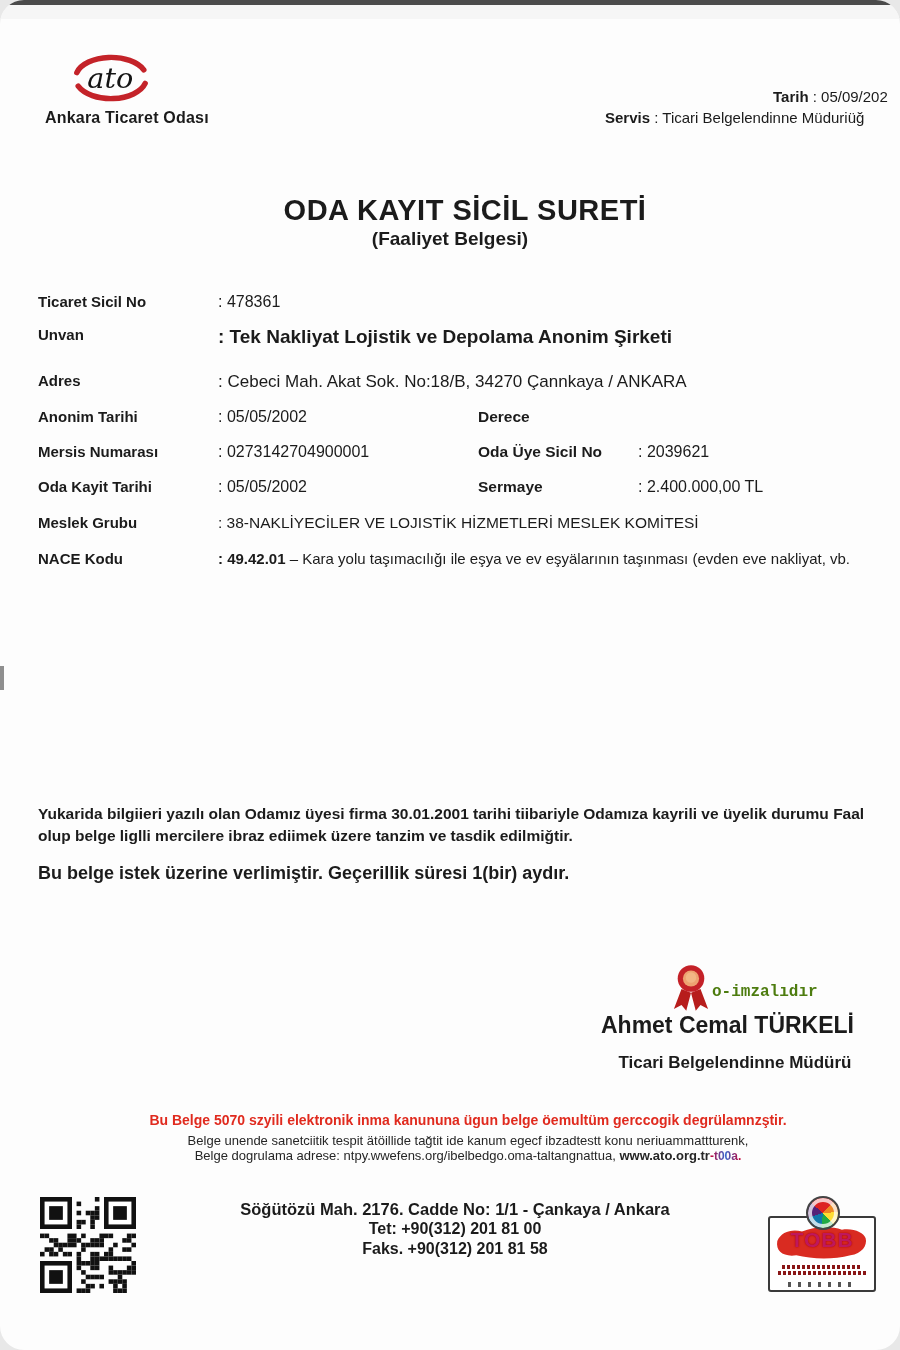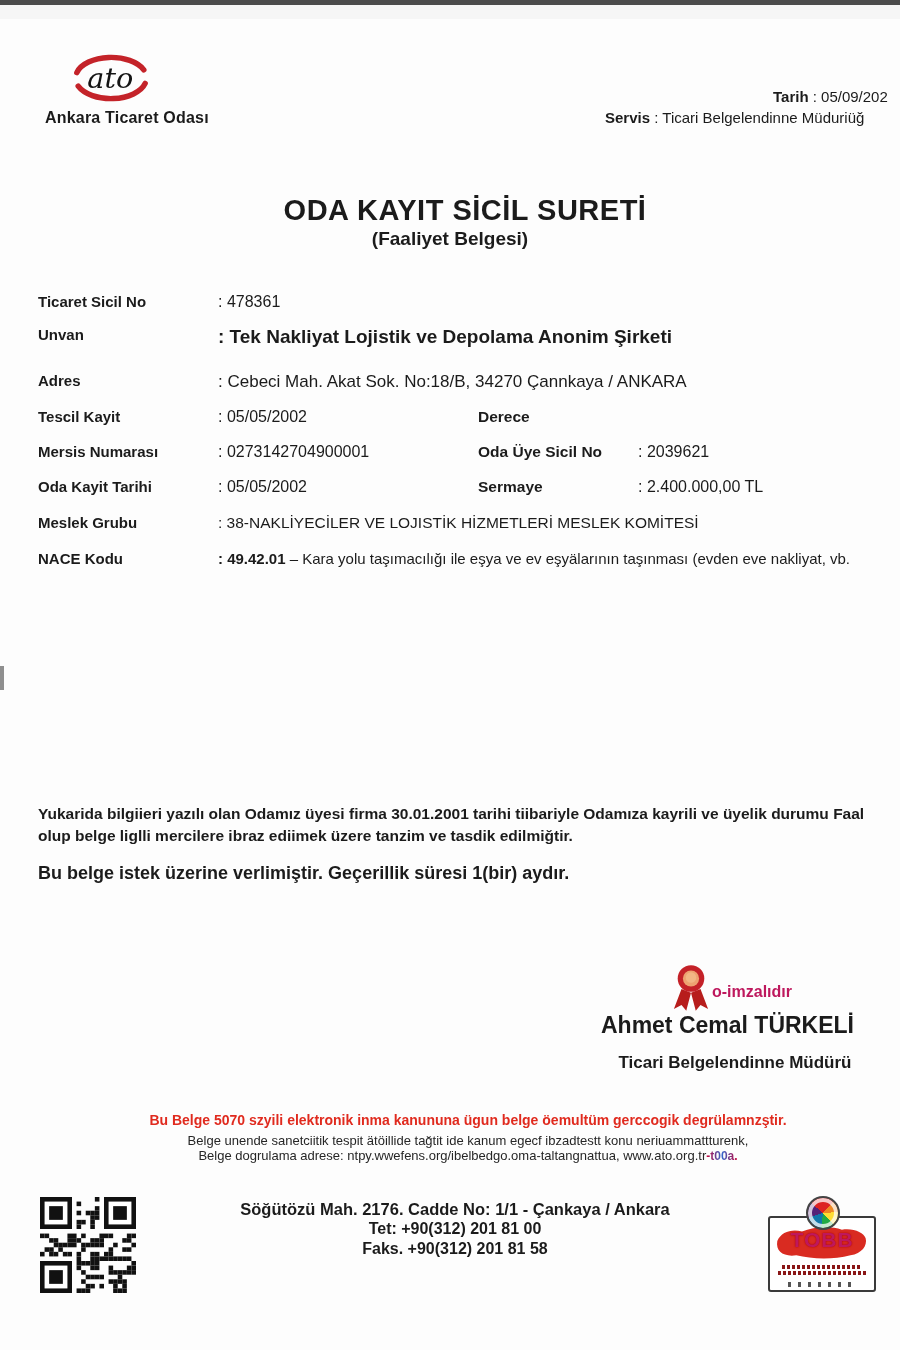--- a/index.html
+++ b/index.html
@@ -1,19 +1,19 @@
 <!DOCTYPE html>
 <html><head>
 <meta charset="utf-8">
 <style>
   html,body{margin:0;padding:0;background:#e8e8e8;}
   .page{
     position:relative;width:900px;height:1350px;margin:0 auto;
     background:#fdfdfd;overflow:hidden;
-    font-family:"Liberation Sans",sans-serif;color:#1b1b1b;
+    font-family:"Liberation Sans",sans-serif;color:#1b1b1b;border-radius:24px;
     -webkit-font-smoothing:antialiased;
   }
   .topbar{position:absolute;top:0;left:0;right:0;height:5px;background:#4b4b4b;}
   .topbar-shade{position:absolute;top:5px;left:0;right:0;height:14px;background:#f6f6f6;}
   .edge-tick{position:absolute;left:0;top:666px;width:4px;height:24px;background:#8f8f8f;}
 
   
   .ato-logo{position:absolute;left:70px;top:52px;width:82px;height:52px;}
   .org-name{position:absolute;left:45px;top:109px;font-size:16px;font-weight:bold;letter-spacing:.2px;}
   .date-line{position:absolute;top:88px;left:773px;font-size:15px;white-space:nowrap;}
@@ -37,29 +37,29 @@
   .r7 .fvalue{font-size:15.5px;}
   .r8 .fvalue{font-size:15px;}
   .r8 .code{font-weight:bold;}
 
   
   .para1{position:absolute;left:38px;top:803px;width:860px;font-size:15.5px;font-weight:bold;line-height:22px;}
   .para2{position:absolute;left:38px;top:863px;width:860px;font-size:18px;font-weight:bold;}
 
   
   .eseal{position:absolute;left:672px;top:964px;width:38px;height:48px;}
-  .eseal-label{position:absolute;left:712px;top:983px;font-size:16px;font-weight:bold;color:#be185d;}
+  .eseal-label{position:absolute;left:712px;top:983px;font-size:16px;font-weight:bold;color:#4d7c0f;font-family:Liberation Mono, monospace;}
   .signer-name{position:absolute;left:560px;top:1012px;width:335px;text-align:center;font-size:23px;font-weight:bold;}
   .signer-title{position:absolute;left:570px;top:1045px;width:330px;text-align:center;font-size:17px;font-weight:bold;margin-top:8px;}
 
   
   .legal{position:absolute;left:28px;top:1112px;width:880px;text-align:center;}
   .legal-l1{font-size:14px;font-weight:bold;color:#e02a1e;margin-bottom:5px;}
   .legal-l2,.legal-l3{font-size:13px;color:#262626;line-height:15px;}
-  .legal-url{font-weight:normal;}
+  .legal-url{font-weight:bold;}
   .legal-color{font-weight:bold;background:linear-gradient(90deg,#c03,#36c,#c03);-webkit-background-clip:text;background-clip:text;color:transparent;font-size:12px;}
 
   
   .footer-text{position:absolute;left:15px;top:1199px;width:880px;text-align:center;font-weight:bold;}
   .footer-text div{line-height:20px;}
   .f-address{font-size:16.5px;}
   .f-tel,.f-fax{font-size:16px;}
 
   .qr{position:absolute;left:40px;top:1197px;width:96px;height:96px;}
 
@@ -105,21 +105,21 @@
   </div>
   <div class="frow r2">
     <span class="flabel">Unvan</span>
     <span class="fvalue">: Tek Nakliyat Lojistik ve Depolama Anonim Şirketi</span>
   </div>
   <div class="frow r3">
     <span class="flabel">Adres</span>
     <span class="fvalue">: Cebeci Mah. Akat Sok. No:18/B, 34270 Çannkaya / ANKARA</span>
   </div>
   <div class="frow r4">
-    <span class="flabel">Tescil Kayit</span>
+    <span class="flabel">Anonim Tarihi</span>
     <span class="fvalue">: 05/05/2002</span>
     <span class="flabel2">Derece</span>
     <span class="fvalue2"></span>
   </div>
   <div class="frow r5">
     <span class="flabel">Mersis Numarası</span>
     <span class="fvalue">: 0273142704900001</span>
     <span class="flabel2">Oda Üye Sicil No</span>
     <span class="fvalue2">: 2039621</span>
   </div>

